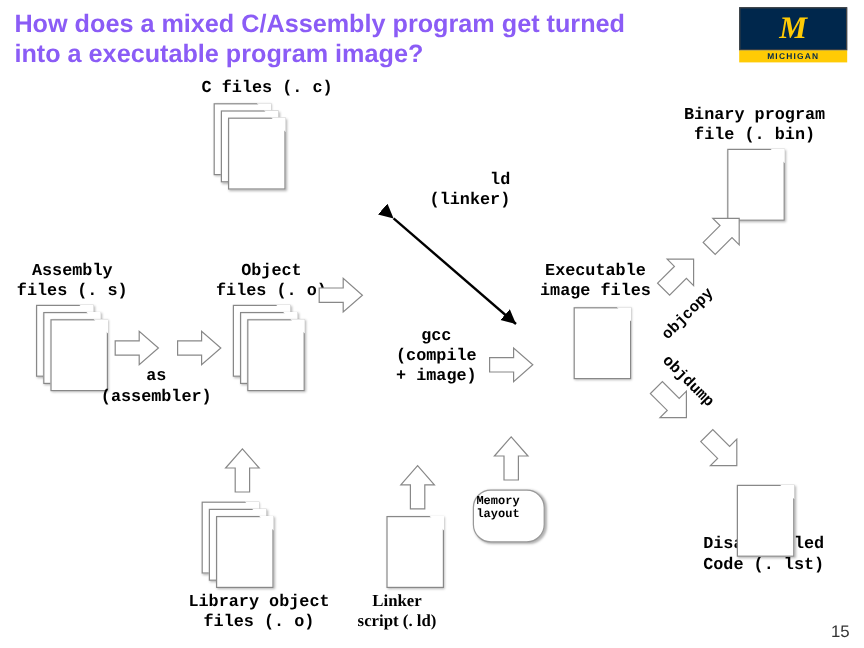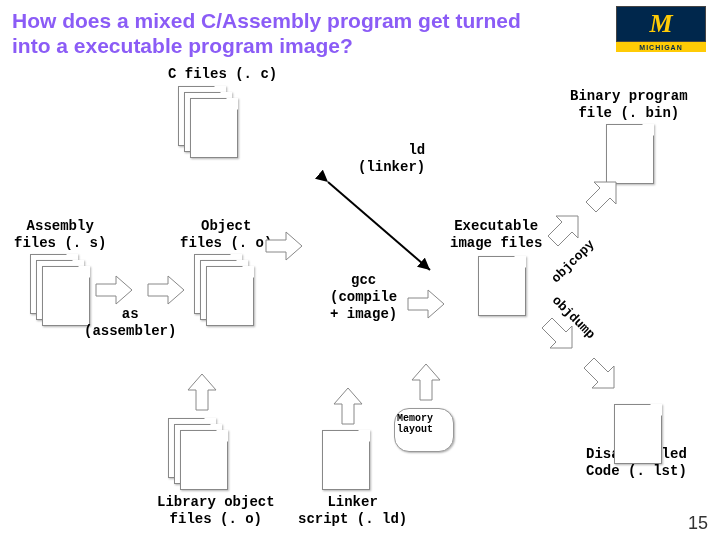--- a/index.html
+++ b/index.html
@@ -88,21 +88,21 @@
     font-weight: bold;
     padding: 4px 2px;
     text-align: left;
     line-height: 1.1;
   }
   .rot45 { transform: rotate(-45deg); }
   .rot45b { transform: rotate(45deg); }
   .slidenum {
     position: absolute;
     right: 12px; bottom: 6px;
-    font-size: 18px;
+    font-size: 14px;
     color: #333;
   }
 </style>
 </head>
 <body>
 
 <div class="title">How does a mixed C/Assembly program get turned into a executable program image?</div>
 
 <div class="logo">
   <div class="logo-box">
@@ -159,21 +159,21 @@
 layout</div>
 
 <div class="label" style="left:134px; top:494px;margin-left:23px;">Library object
 files (. o)</div>
 <div class="docstack" style="left:168px; top:418px;">
   <div class="doc d0"></div>
   <div class="doc d1"></div>
   <div class="doc d2"></div>
 </div>
 
-<div class="label" style="left:298px; top:494px;">Linker
+<div class="label" style="left:298px; top:494px;font-family:Liberation Serif, serif;">Linker
 script (. ld)</div>
 <div class="singledoc" style="left:322px; top:430px;"></div>
 
 <div class="label" style="left:586px; top:446px;">Disassembled
 Code (. lst)</div>
 <div class="singledoc" style="left:614px; top:404px;"></div>
 
 <svg width="720" height="540" style="position:absolute; left:0; top:0; pointer-events:none;">
   <defs>
     <g id="blockarrow-right">

